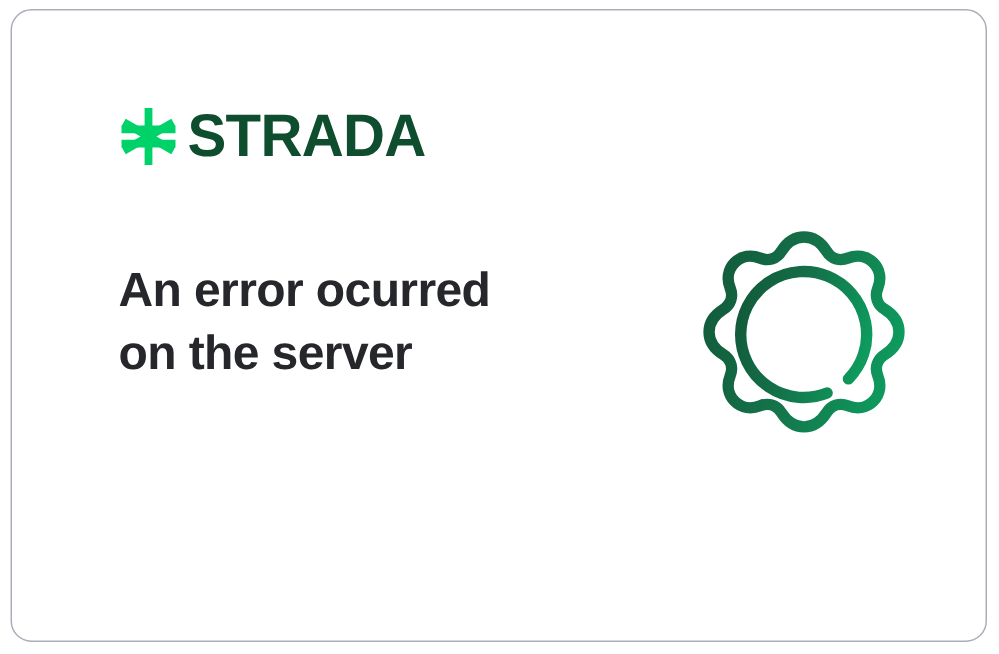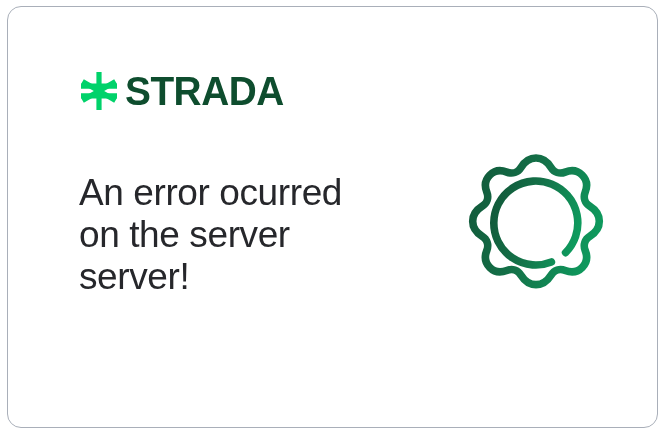--- a/index.html
+++ b/index.html
@@ -54,23 +54,23 @@
     transform: scaleX(0.97);
     transform-origin: left center;
   }
 
   
   #error-message {
     position: absolute;
     left: 71px;
     top: 165px;
     width: 300px;
-    font-size: 37px;
+    font-size: 32px;
     line-height: 42px;
-    font-weight: 400;
+    font-weight: 700;
     letter-spacing: -0.4px;
     color: #26272b;
   }
   #error-message .msg-line {
     display: block;
     white-space: nowrap;
   }
 
   
   #gear-illustration {
@@ -105,21 +105,20 @@
         </g>
         <circle cx="22" cy="22" r="4.6" fill="#00d26a"></circle>
       </svg>
     </span>
     <span id="brand-wordmark">STRADA</span>
   </div>
 
   <div id="error-message">
     <span class="msg-line">An error ocurred</span>
     <span class="msg-line">on the server</span>
-    <span class="msg-line">server!</span>
   </div>
 
   <div id="gear-illustration">
     <svg viewBox="0 0 162 162" aria-hidden="true">
       <defs>
         <linearGradient id="gearGrad" x1="0" y1="0.35" x2="1" y2="0.65">
           <stop offset="0" stop-color="#125c3c"></stop>
           <stop offset="0.45" stop-color="#147249"></stop>
           <stop offset="1" stop-color="#0e9b5e"></stop>
         </linearGradient>

